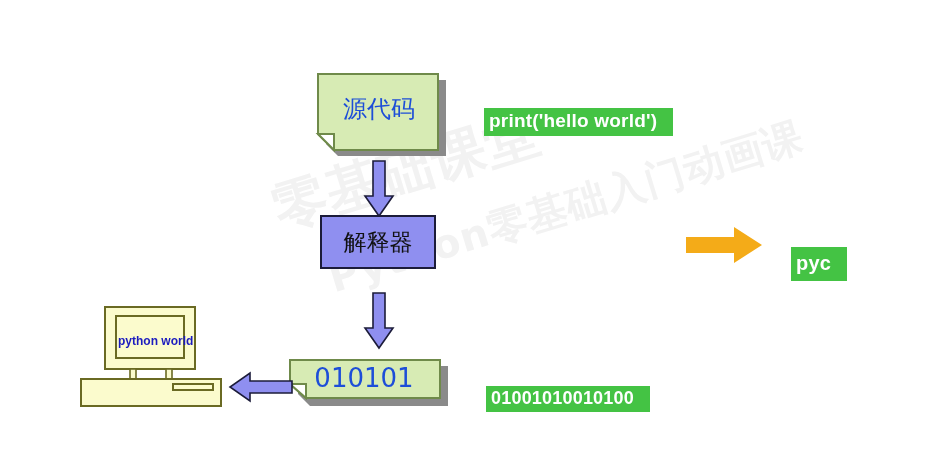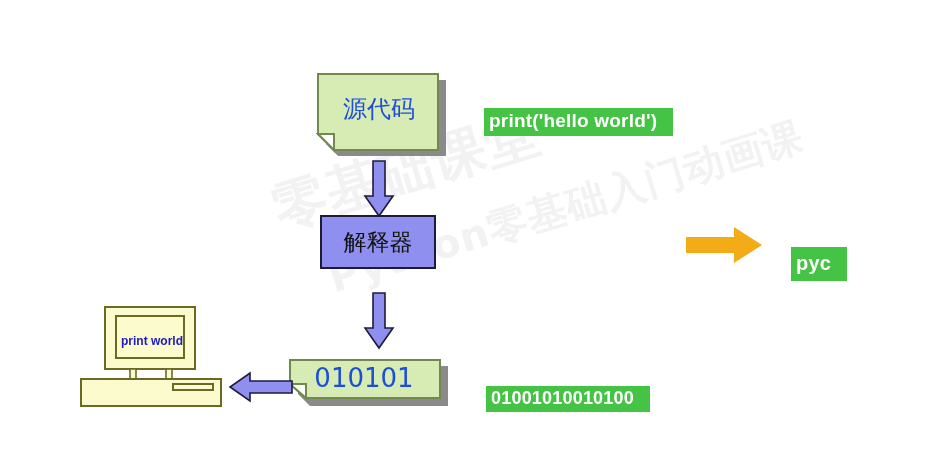--- a/index.html
+++ b/index.html
@@ -182,16 +182,16 @@
 
       <rect x="38" y="10" width="68" height="42" fill="#fbfbcd" stroke="#6a6a23" stroke-width="2"></rect>
 
       <rect x="52" y="63" width="6" height="11" fill="#fbfbcd" stroke="#6a6a23" stroke-width="1.6"></rect>
       <rect x="88" y="63" width="6" height="11" fill="#fbfbcd" stroke="#6a6a23" stroke-width="1.6"></rect>
 
       <rect x="3" y="73" width="140" height="27" fill="#fbfbcd" stroke="#6a6a23" stroke-width="2"></rect>
 
       <rect x="95" y="78" width="40" height="6" fill="#fbfbcd" stroke="#6a6a23" stroke-width="2"></rect>
     </svg>
-    <div class="screen-text" style="left:40px; top:28px; width:68px; text-align:center;">print world</div>
+    <div class="screen-text" style="left:40px; top:28px; width:68px; text-align:center;">python world</div>
   </div>
 
 </div>
 
 </body></html>

